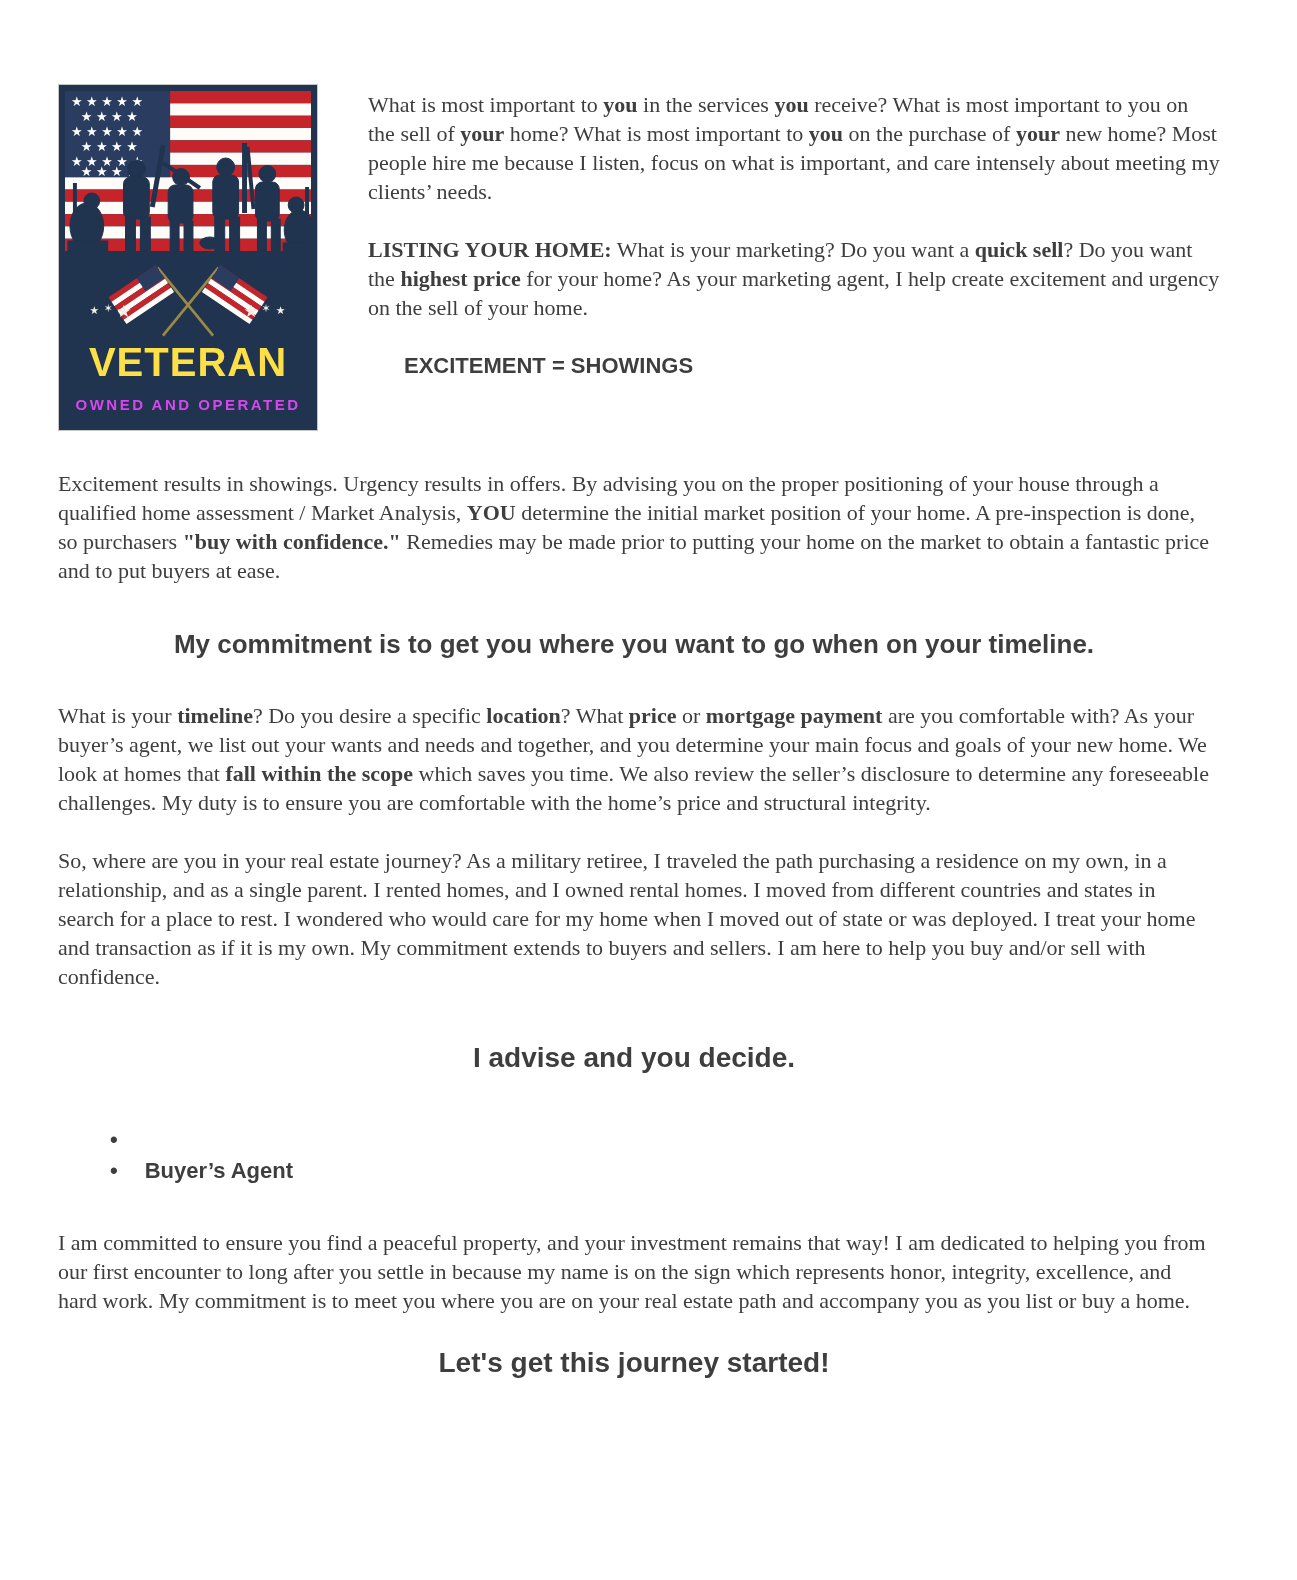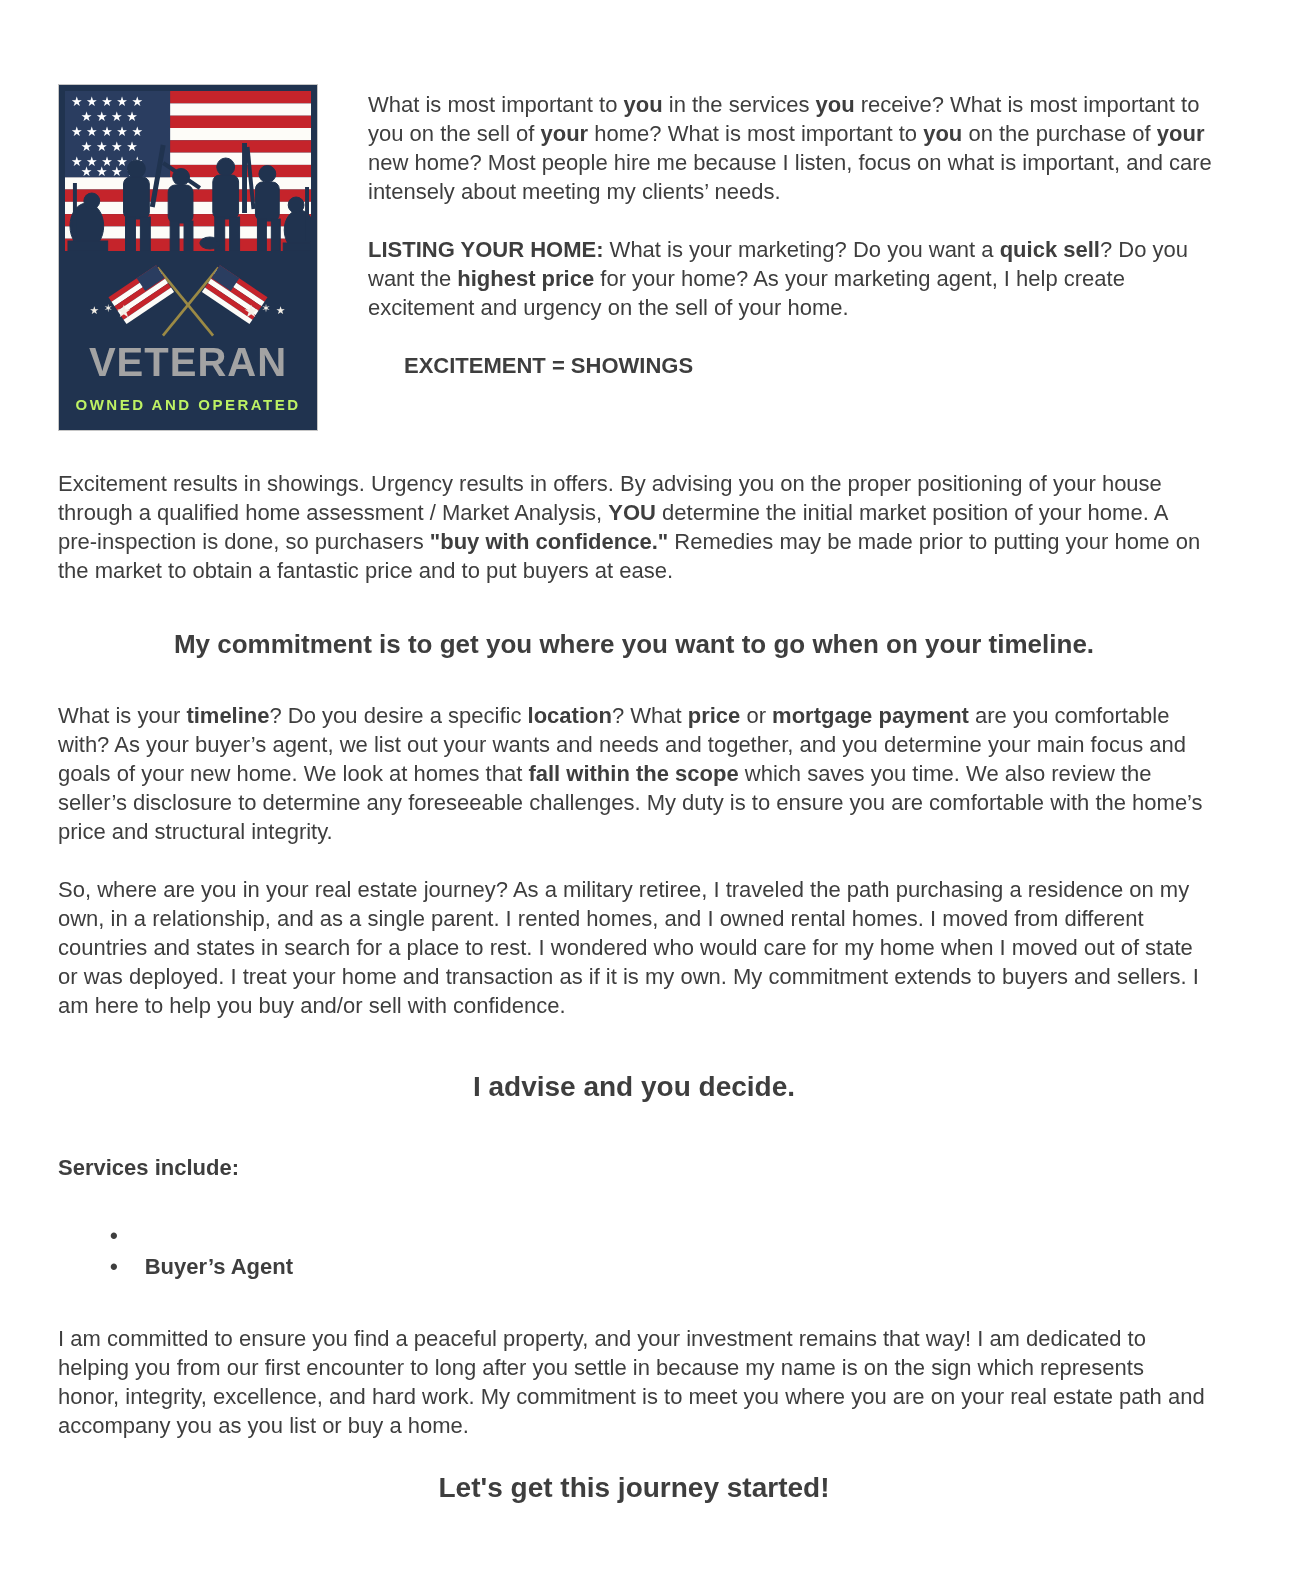--- a/index.html
+++ b/index.html
@@ -14,31 +14,31 @@
   
   .badge {
     flex:none; width:260px; height:347px; box-sizing:border-box;
     background:#20334f; border:1px solid #c6c6c6; padding:6px;
     display:flex; flex-direction:column;
   }
   .flag-svg { display:block; width:100%; height:160px; }
   .badge-lower { flex:1; display:flex; flex-direction:column; align-items:center; }
   .crossed-svg { display:block; width:100%; height:86px; margin-top:4px; }
   .veteran-text {
-    color:#a3a3a3; font-weight:700; font-size:40px; line-height:42px;
+    color:#fde047; font-weight:700; font-size:40px; line-height:42px;
     letter-spacing:1px; margin-top:0;
   }
   .owned-text {
-    color:#bef264; font-weight:700; font-size:15px; line-height:17px;
+    color:#d946ef; font-weight:700; font-size:15px; line-height:17px;
     letter-spacing:2.5px; margin-top:13px; white-space:nowrap;
   }
 
   
   .intro-col { flex:1; max-width:852px; margin-top:6px; }
-  p { margin:0 0 29px 0; }
+  p { margin:0 0 29px 0;font-family:Liberation Serif, serif; }
   p:last-child { margin-bottom:0; }
   .b { font-weight:700; }
   .eq-line { font-weight:700;margin-left:36px; }
   .main-par { max-width:1152px; }
   .h-center { text-align:center; font-weight:700; max-width:1152px; }
   .h1 { font-size:26px; line-height:34px; margin:42px 0 40px 0; }
   .h2 { font-size:28px; line-height:37px; margin:48px 0 48px 0; }
   .h3 { font-size:28px; line-height:37px; margin:28px 0 0 0; }
   .services-label { font-weight:700; margin:0 0 38px 0; }
   .bullets { margin:0 0 42px 52px; }
@@ -174,21 +174,20 @@
   <p class="main-par"><span>Excitement results in showings. Urgency results in offers. By advising you on the proper positioning of your house through a qualified home assessment / Market Analysis, </span><span class="b">YOU</span><span> determine the initial market position of your home. A pre-inspection is done, so purchasers </span><span class="b">"buy with confidence."</span><span> Remedies may be made prior to putting your home on the market to obtain a fantastic price and to put buyers at ease.</span></p>
 
   <div class="h-center h1">My commitment is to get you where you want to go when on your timeline.</div>
 
   <p class="main-par"><span>What is your </span><span class="b">timeline</span><span>? Do you desire a specific </span><span class="b">location</span><span>? What </span><span class="b">price</span><span> or </span><span class="b">mortgage payment</span><span> are you comfortable with? As your buyer’s agent, we list out your wants and needs and together, and you determine your main focus and goals of your new home. We look at homes that </span><span class="b">fall within the scope</span><span> which saves you time. We also review the seller’s disclosure to determine any foreseeable challenges. My duty is to ensure you are comfortable with the home’s price and structural integrity.</span></p>
 
   <p class="main-par" style="margin-bottom:44px;"><span>So, where are you in your real estate journey? As a military retiree, I traveled the path purchasing a residence on my own, in a relationship, and as a single parent. I rented homes, and I owned rental homes. I moved from different countries and states in search for a place to rest. I wondered who would care for my home when I moved out of state or was deployed. I treat your home and transaction as if it is my own. My commitment extends to buyers and sellers. I am here to help you buy and/or sell with confidence.</span></p>
 
   <div class="h-center h2">I advise and you decide.</div>
 
-  <div class="services-label">Services include:</div>
 
   <div class="bullets">
     <div class="bullet-row">
       <span class="dot">•</span>
     </div>
     <div class="bullet-row">
       <span class="dot">•</span>
       <span>Buyer’s Agent</span>
     </div>
   </div>

